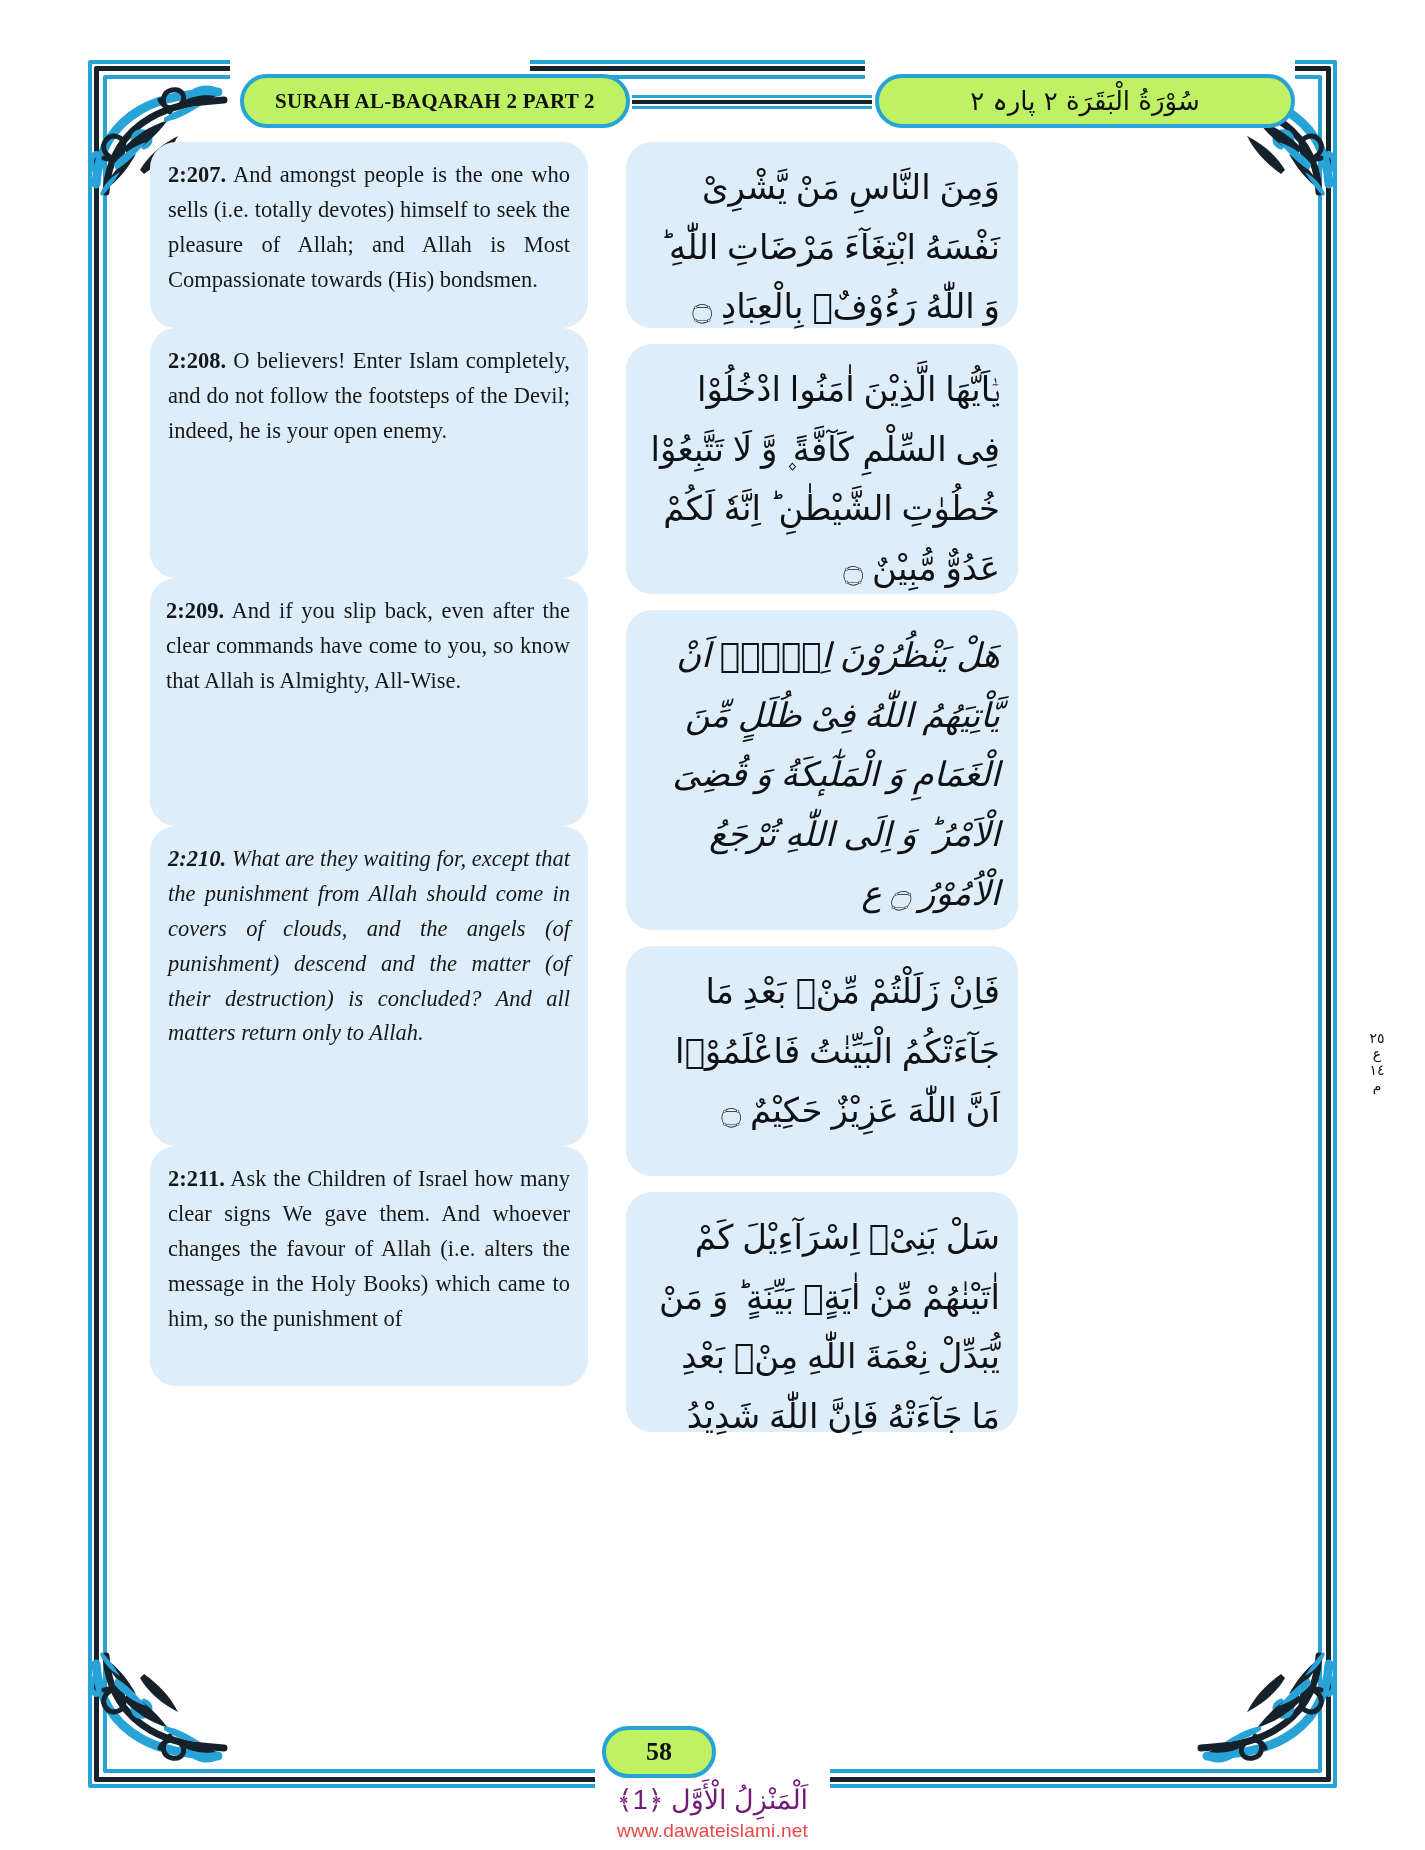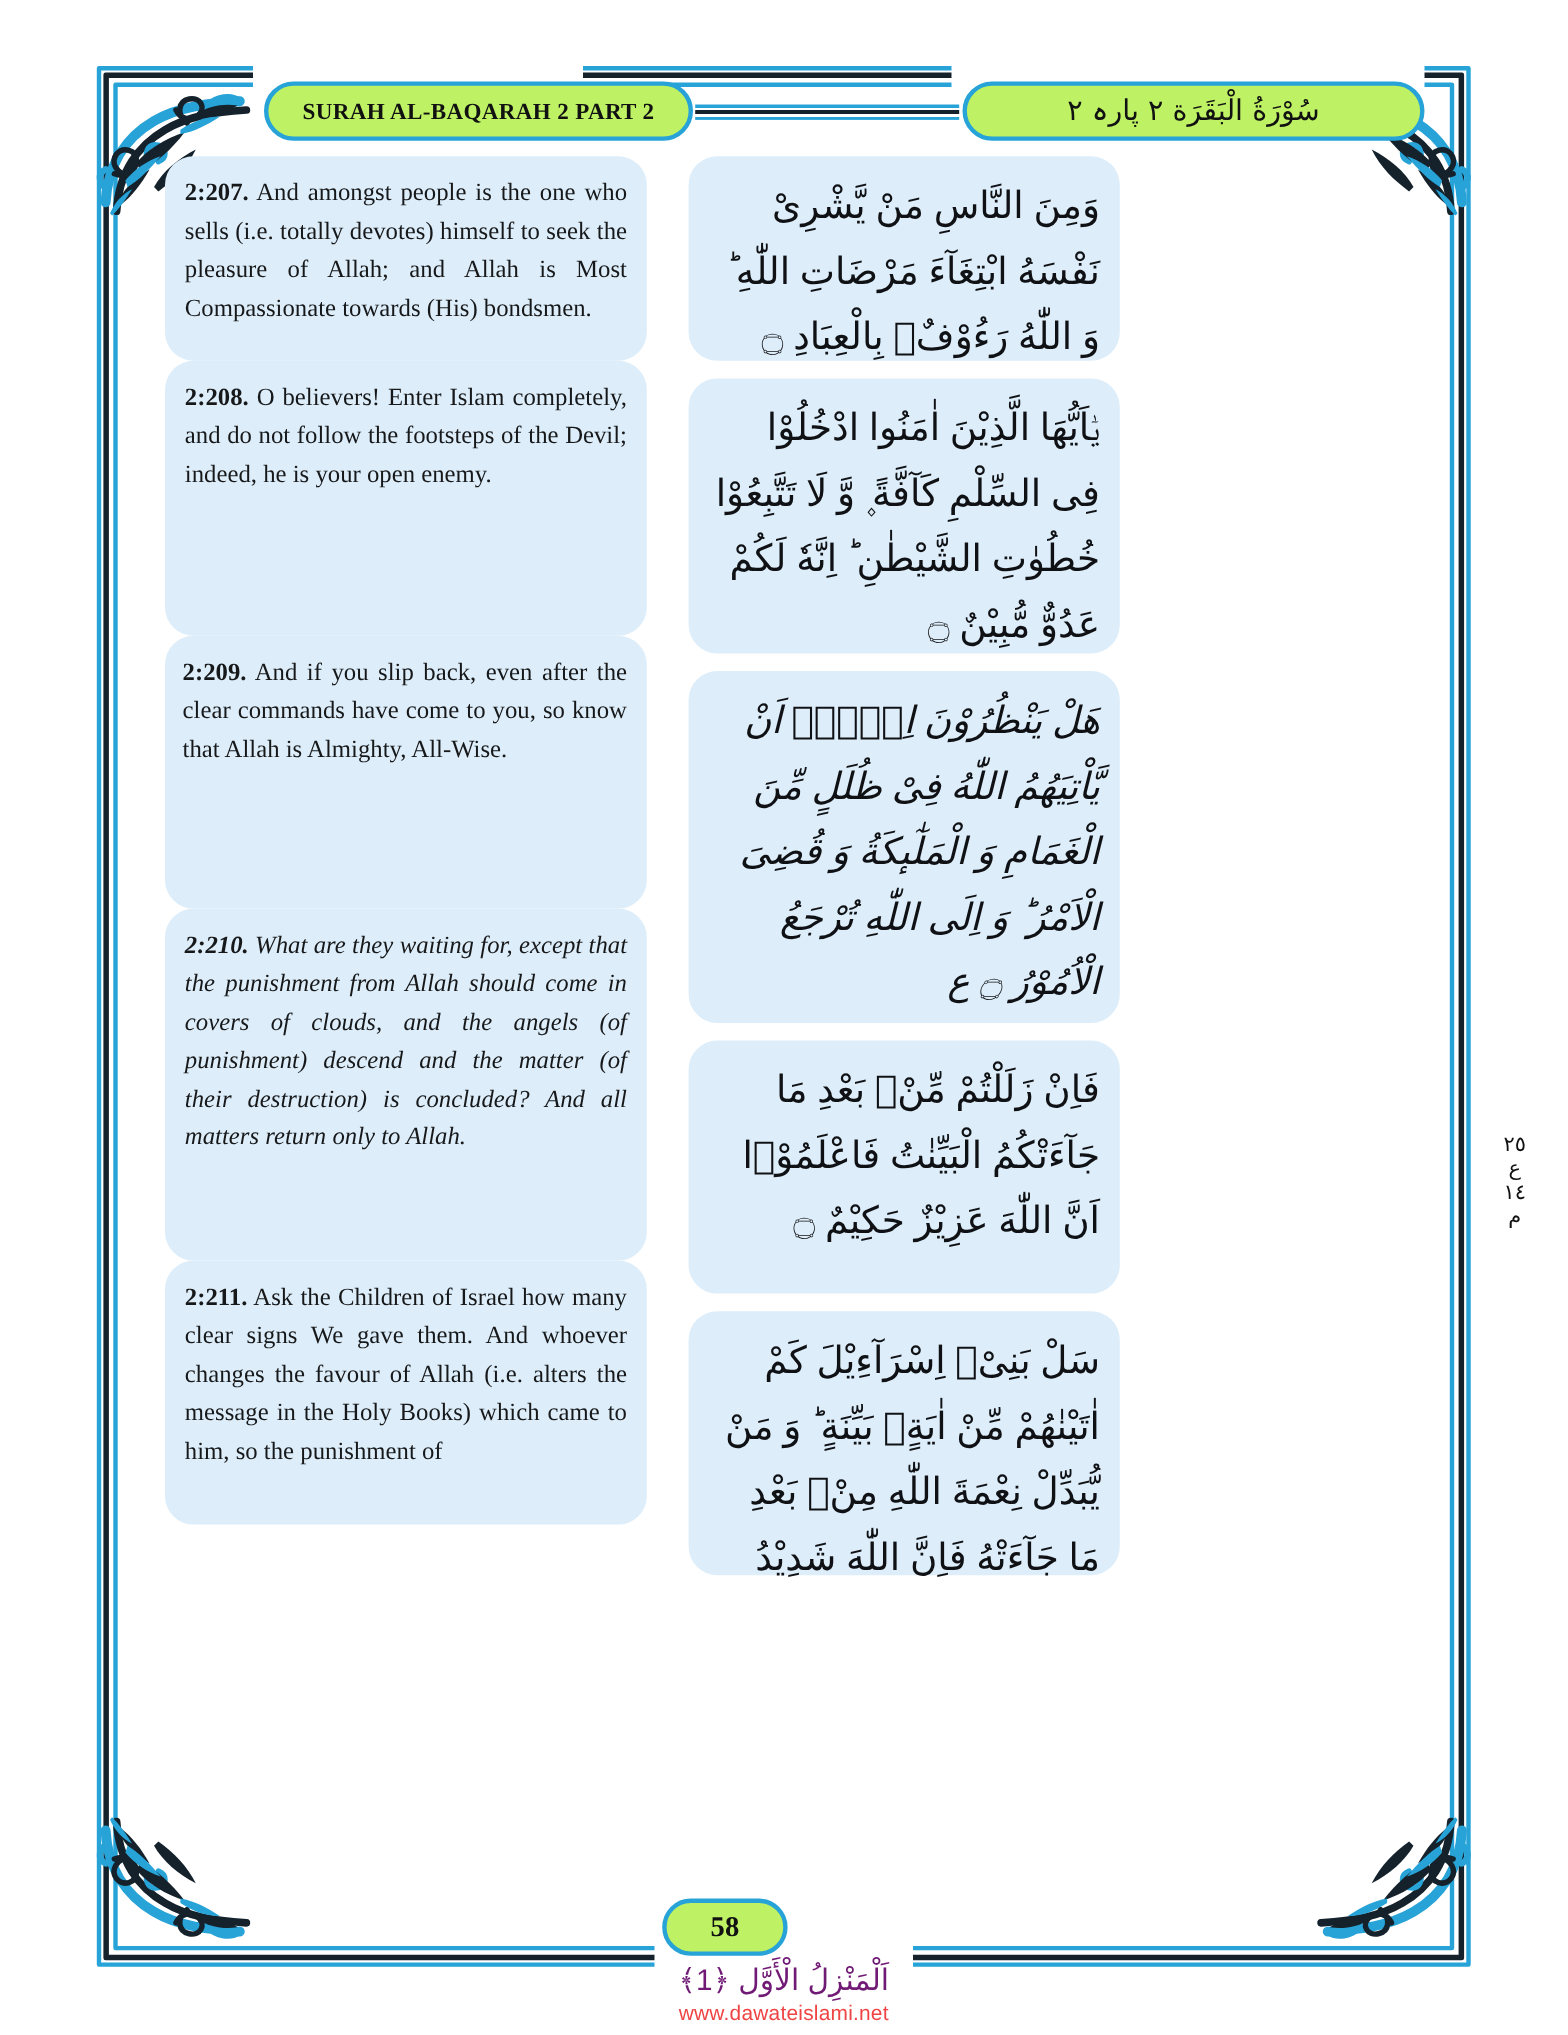--- a/index.html
+++ b/index.html
@@ -178,21 +178,21 @@
   .h5 { height: 240px; }
 
   
   .ruku-marker {
     position: absolute;
     right: 24px;
     top: 1030px;
     width: 48px;
     text-align: center;
     font-family: "DejaVu Sans", "Liberation Sans", sans-serif;
-    font-size: 19px;
+    font-size: 14px;
     line-height: 1.15;
     color: #111111;
     direction: rtl;
   }
   .ruku-marker div { display: block; }
 
   
   .footer-zone {
     position: absolute;
     left: 110px;

